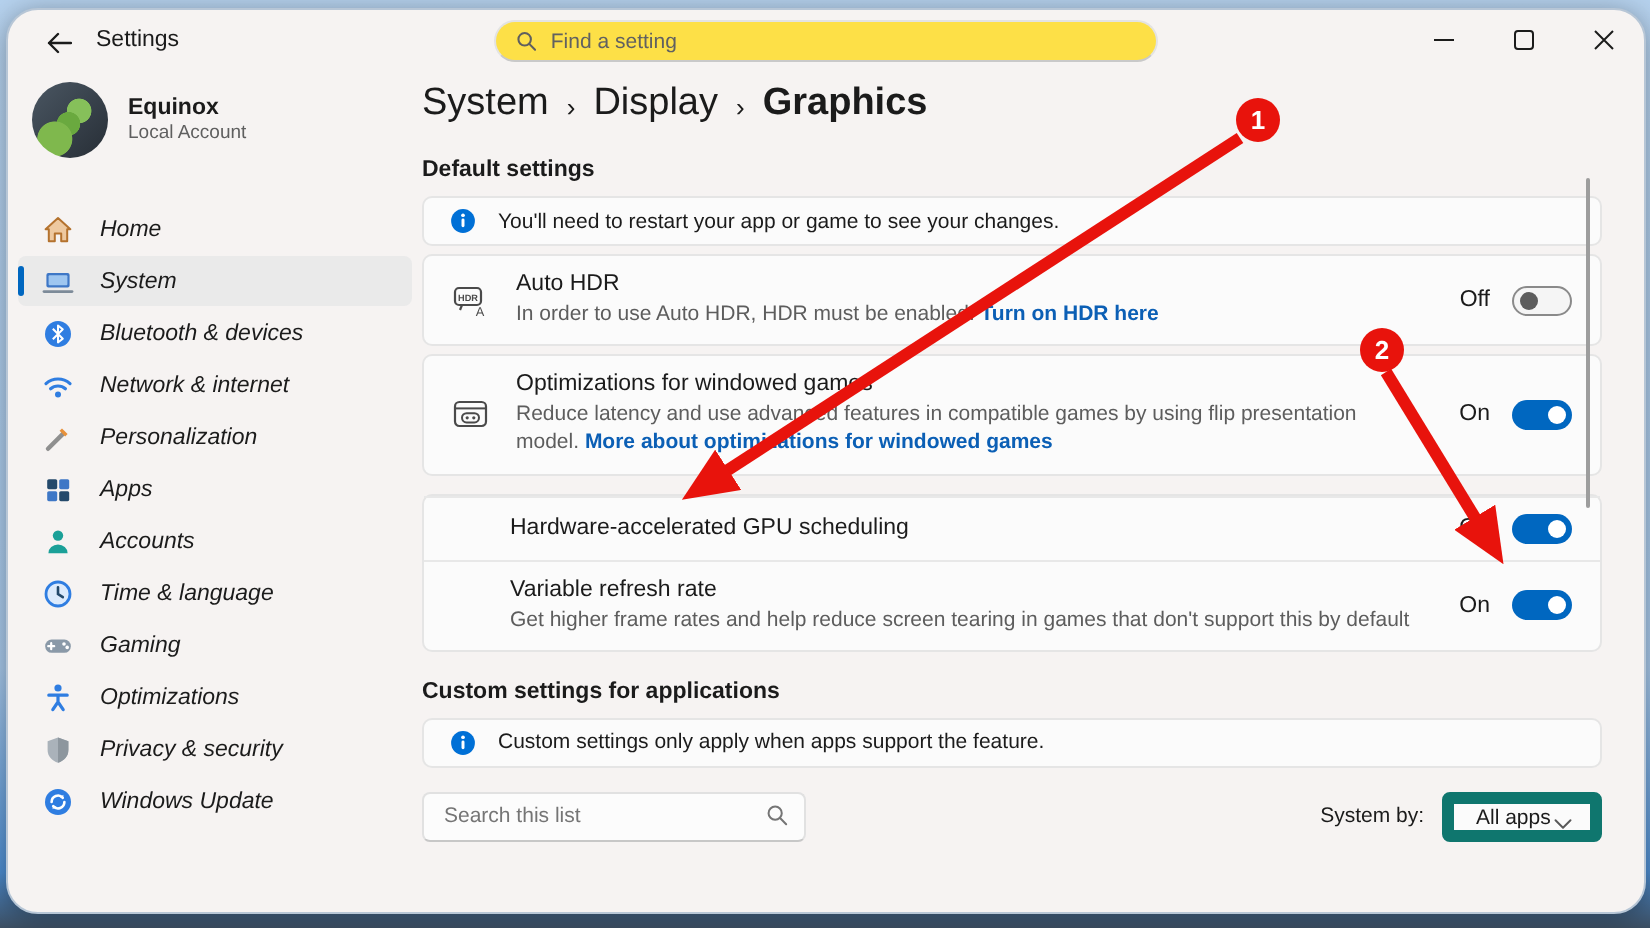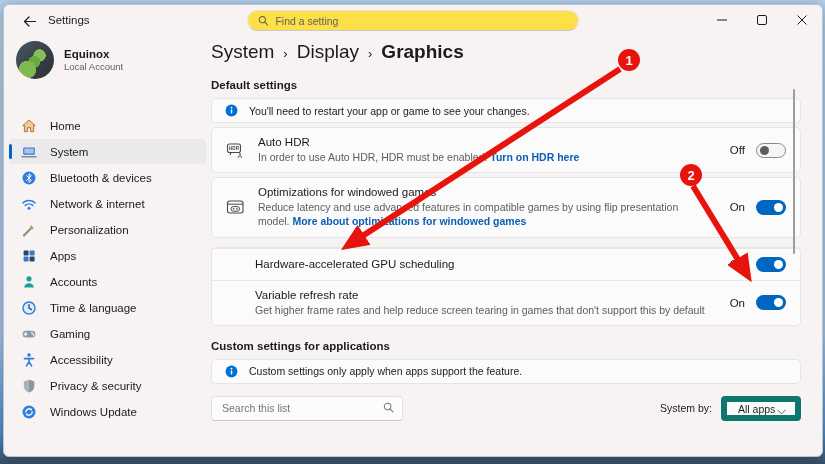--- a/index.html
+++ b/index.html
@@ -4,21 +4,21 @@
 <style>
   * { margin:0; padding:0; box-sizing:border-box; }
   html,body { width:825px; height:464px; overflow:hidden; }
   body {
     font-family:"Liberation Sans","DejaVu Sans",sans-serif;
     background:linear-gradient(180deg,#b6d2ee 0%,#a7c8ea 72%,#4e8ed2 94%,#3c4f63 100%);
     position:relative; color:#1b1b1b;
   }
   .window {
     position:absolute; left:3px; top:4px; right:2px; bottom:7px;
-    background:#f6f3f2; border-radius:6px; overflow:hidden;
+    background:#f6f3f2; border-radius:16px; overflow:hidden;
     box-shadow:0 2px 14px rgba(0,0,0,.35); border:1px solid #b7c6d6;
   }
   
   .titlebar { position:relative; height:32px; }
   .back-btn { position:absolute; left:12px; top:6px; width:26px; height:20px;
     display:flex; align-items:center; justify-content:center; font-size:13px; border-radius:4px; cursor:pointer; }
   .win-title { position:absolute; left:44px; top:9px; font-size:11.5px; }
   .top-search { position:absolute; left:50%; top:5px; transform:translateX(-50%);
     width:332px; height:21px; background:#fde047; border:1px solid #e3e3e3; border-bottom-color:#c9c9c9;
     border-radius:11px; display:flex; align-items:center; padding:0 10px; gap:7px; }
@@ -32,21 +32,21 @@
   .account { display:flex; align-items:center; gap:10px; padding:4px 14px 10px 12px; }
   .avatar { width:38px; height:38px; border-radius:50%;
     background:
       radial-gradient(circle at 30% 75%, #7fb84d 0 22%, transparent 23%),
       radial-gradient(circle at 48% 55%, #6aa93f 0 20%, transparent 21%),
       radial-gradient(circle at 62% 38%, #86c05a 0 18%, transparent 19%),
       linear-gradient(135deg,#4a5662,#272e36);
   }
   .acct-name { font-size:11.5px; font-weight:700; }
   .acct-type { font-size:9.5px; color:#5f5f5f; margin-top:1px; }
-  .nav { margin-top:24px; }
+  .nav { margin-top:13px;font-style:italic; }
   .nav-item { position:relative; display:flex; align-items:center; gap:13px;
     height:25px; margin:1px 5px; padding-left:12px; border-radius:4px; font-size:11.5px; cursor:pointer; }
   .nav-item.selected { background:#eaeaea; }
   .nav-item.selected::before { content:""; position:absolute; left:0; top:5px; width:3px; height:15px;
     border-radius:2px; background:#0067c0; }
   .nav-ico { width:16px; height:16px; flex:0 0 16px; display:flex; }
   
   .content { position:absolute; left:207px; top:32px; right:21px; bottom:0; }
   .breadcrumb { display:flex; align-items:center; margin:4px 0 16px 0; font-size:19px; }
   .crumb-sep { font-size:13px; margin:2px 9px 0; color:#1b1b1b; }
@@ -223,21 +223,21 @@
           </span>
         <span>Gaming</span>
       </div>
       <div class="nav-item">
         <span class="nav-ico">
             <svg viewBox="0 0 16 16" width="16" height="16">
               <circle cx="8" cy="3" r="1.8" fill="#2f7de1"></circle>
               <path d="M3.4 6.6 H12.6 M8 6.6 V10 M8 10 L5.4 13.8 M8 10 L10.6 13.8" stroke="#2f7de1" stroke-width="1.6" fill="none" stroke-linecap="round" stroke-linejoin="round"></path>
             </svg>
           </span>
-        <span>Accessibility</span>
+        <span>Optimizations</span>
       </div>
       <div class="nav-item">
         <span class="nav-ico">
             <svg viewBox="0 0 16 16" width="16" height="16">
               <path d="M8 1.8 L13.2 3.6 V8 C13.2 11.2 11 13.3 8 14.4 C5 13.3 2.8 11.2 2.8 8 V3.6 Z" fill="#aab2ba"></path>
               <path d="M8 1.8 L13.2 3.6 V8 C13.2 11.2 11 13.3 8 14.4 Z" fill="#8d969e"></path>
             </svg>
           </span>
         <span>Privacy &amp; security</span>
       </div>

